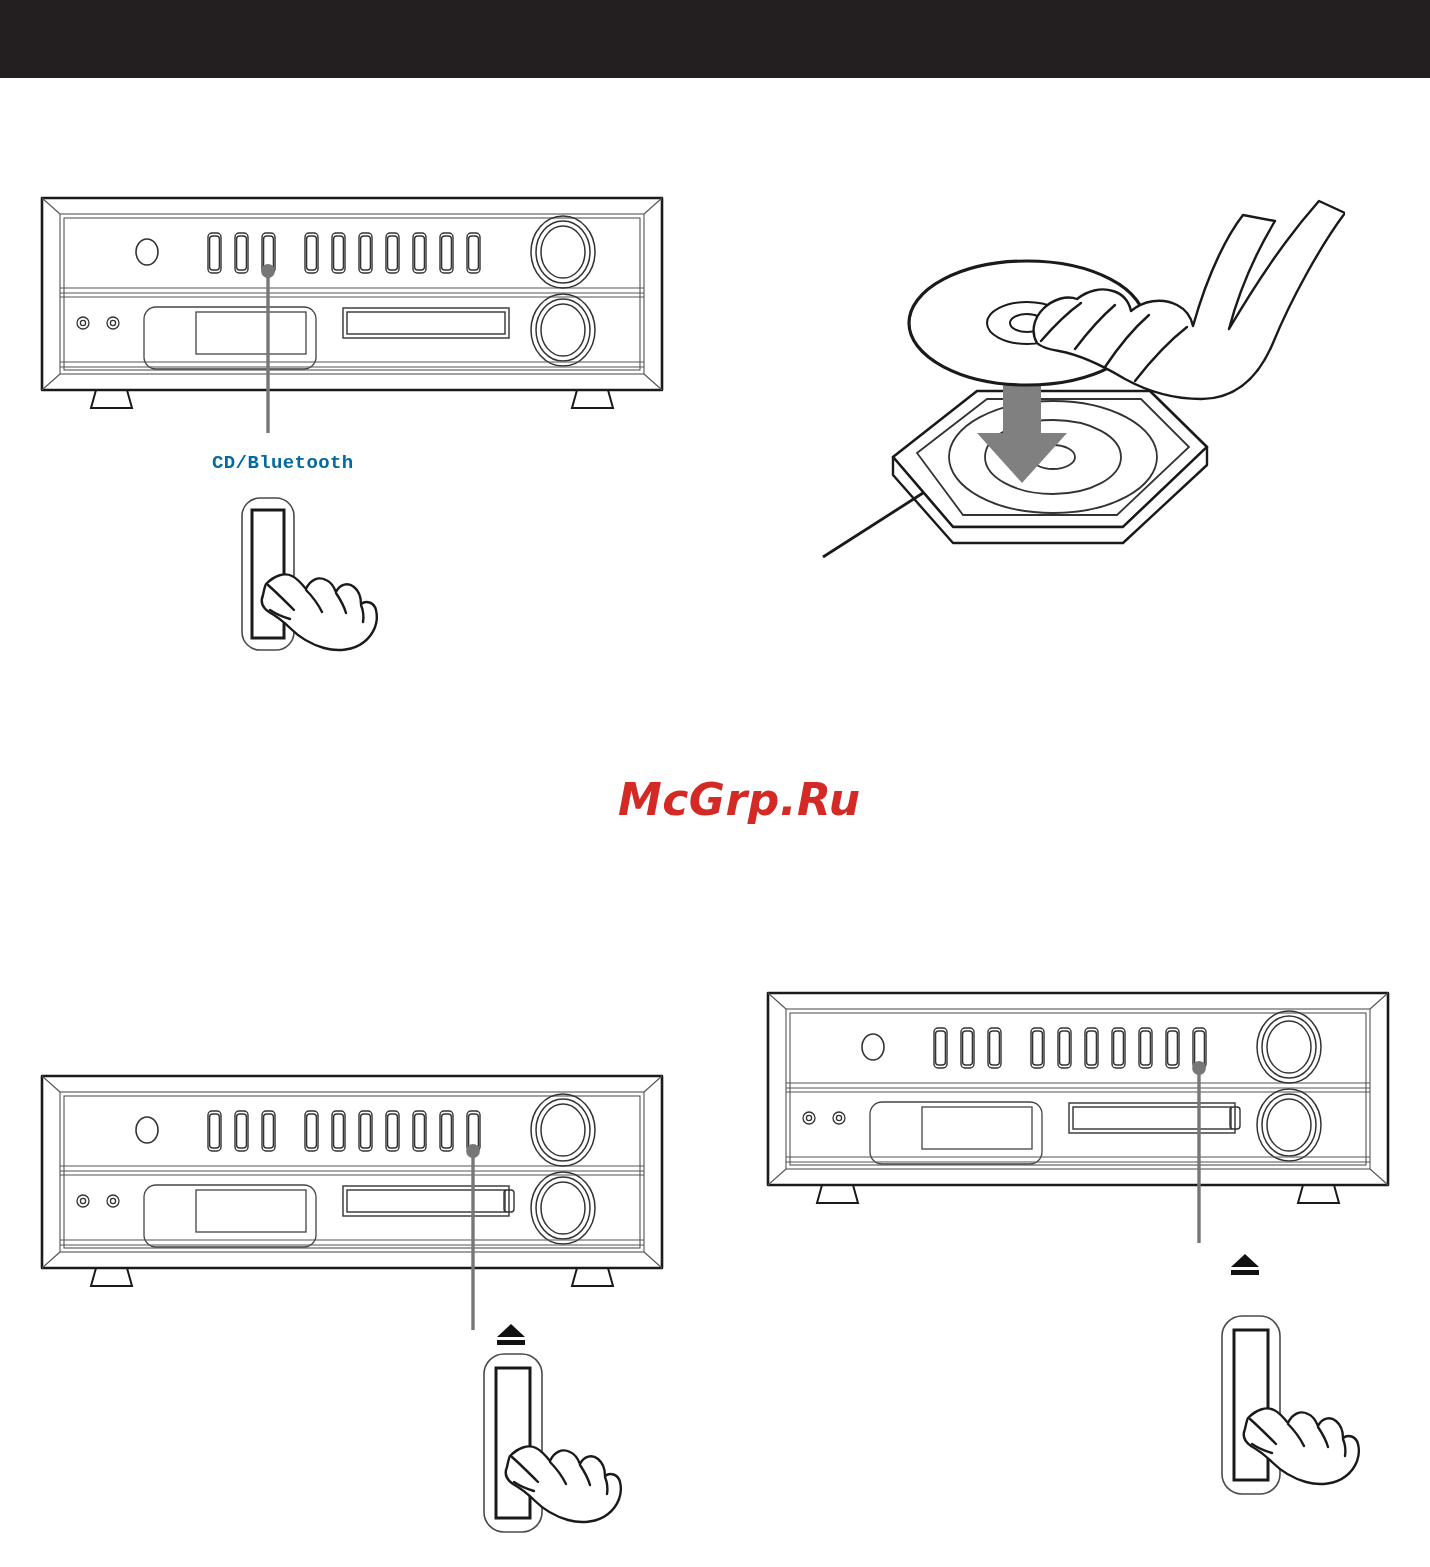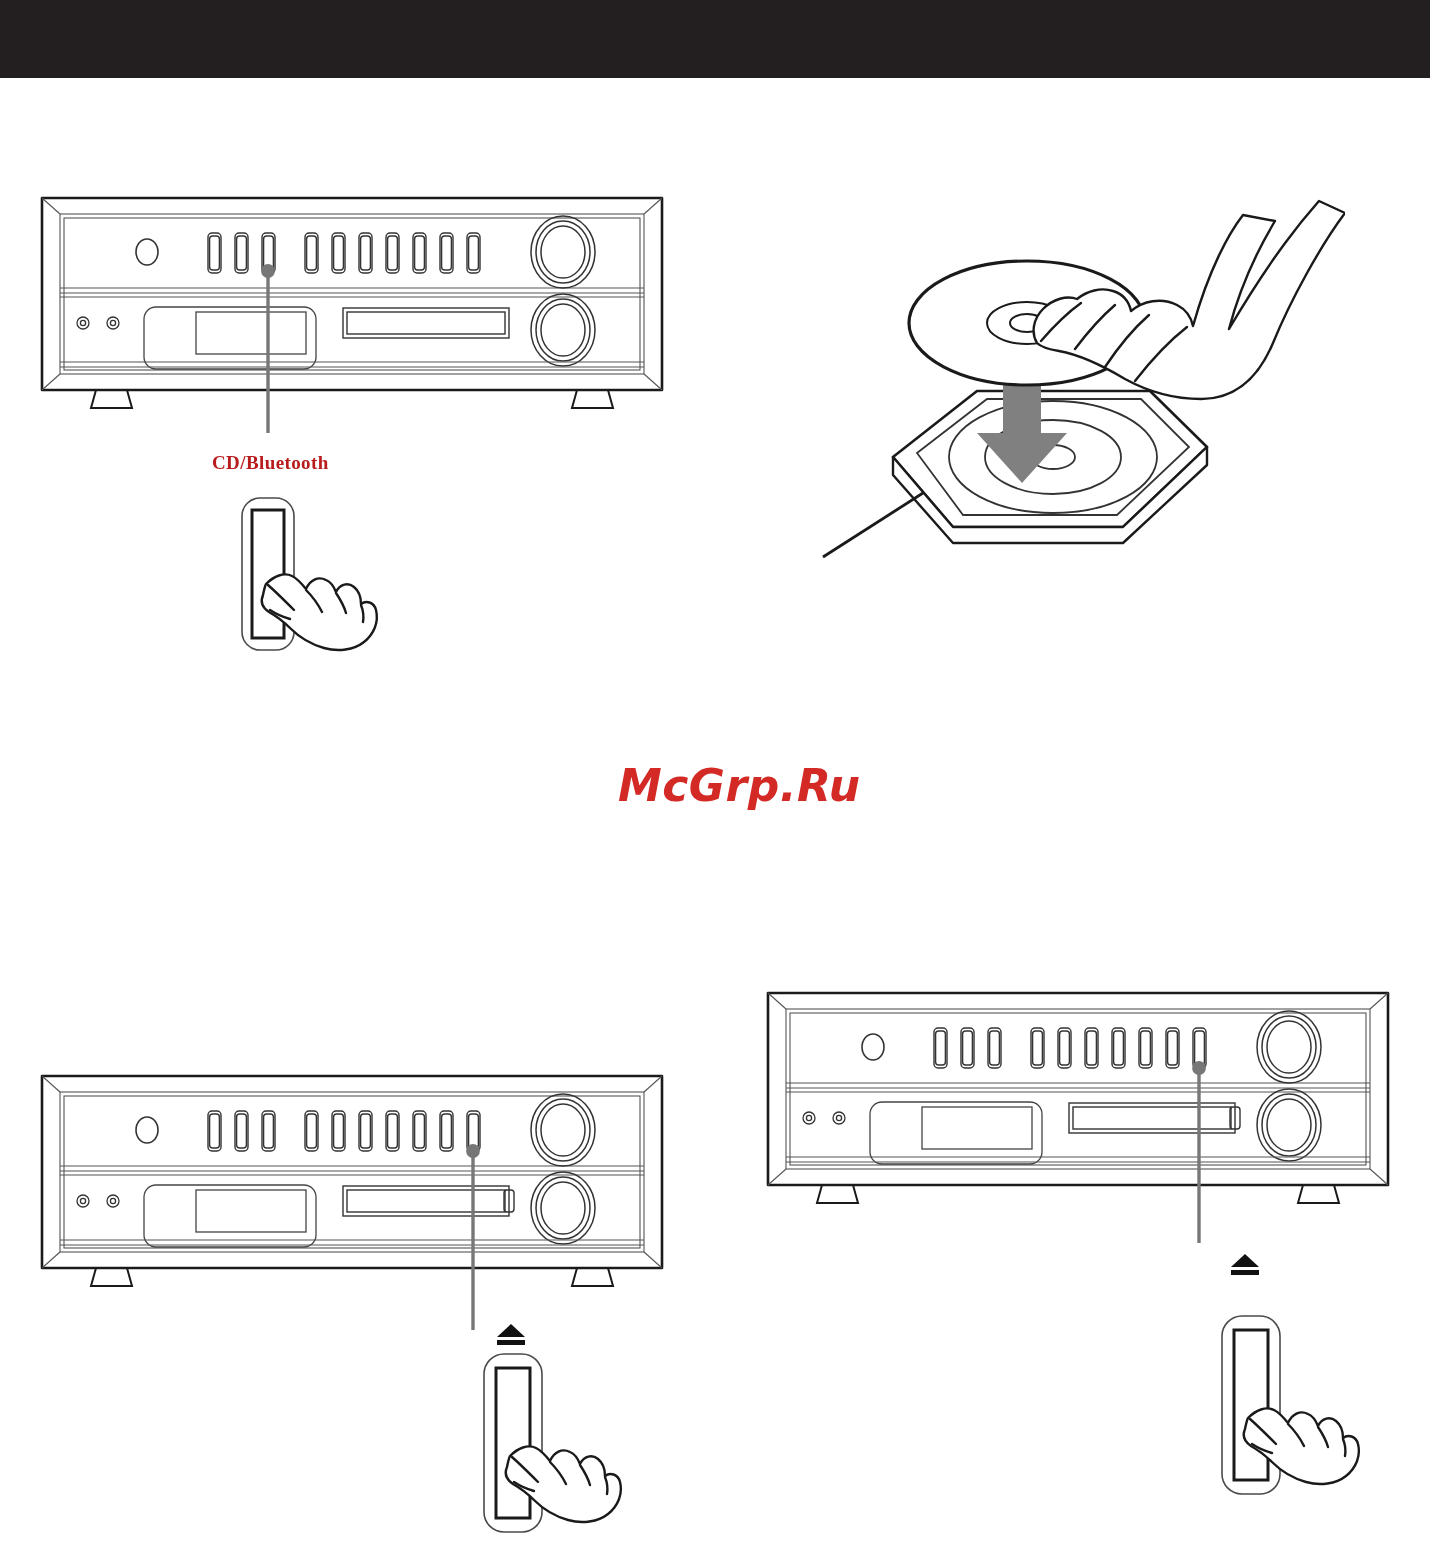--- a/index.html
+++ b/index.html
@@ -26,36 +26,37 @@
     width: 1430px;
     height: 78px;
     background: #231f20;
   }
   .fig {
     position: absolute;
   }
   .fig svg { display: block; }
   .label-text {
     position: absolute;
-    font-family: Liberation Serif, serif;
+    font-family: Liberation Mono, monospace;
     font-weight: bold;
     font-size: 19px;
     letter-spacing: 0.4px;
-    color: #b91c1c;
+    color: #0369a1;
     white-space: nowrap;
   }
   .watermark {
     position: absolute;
     font-family: "DejaVu Sans", sans-serif;
     font-style: italic;
     font-weight: bold;
     font-size: 44px;
     color: #d42a26;
     white-space: nowrap;
     letter-spacing: 0.5px;
+    margin-top: 14px;
   }
   
   #receiver-top   { left: 36px;  top: 190px; }
   #disc-tray-fig  { left: 805px; top: 195px; }
   #button-cd      { left: 236px; top: 492px; }
   #receiver-bl    { left: 36px;  top: 1068px; }
   #button-eject-l { left: 478px; top: 1348px; }
   #receiver-br    { left: 762px; top: 985px; }
   #button-eject-r { left: 1216px; top: 1310px; }
   #eject-icon-l   { left: 494px; top: 1322px; }

